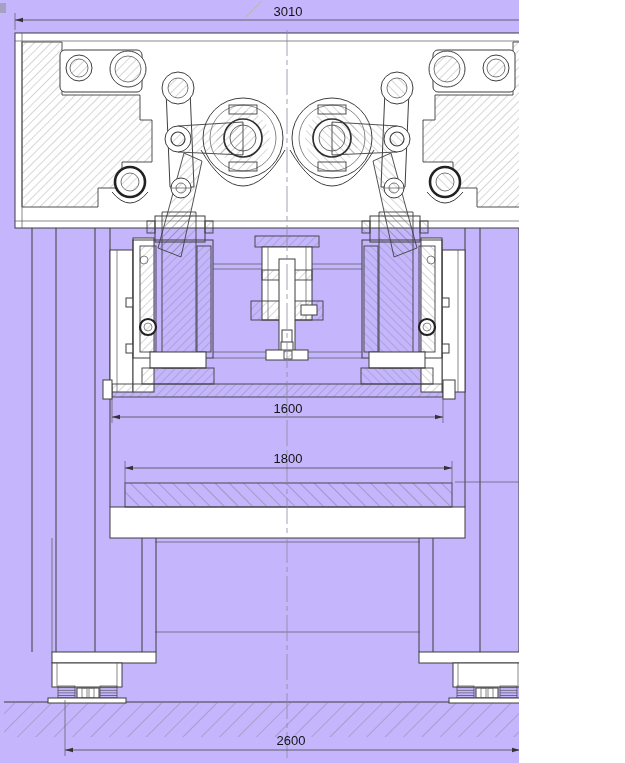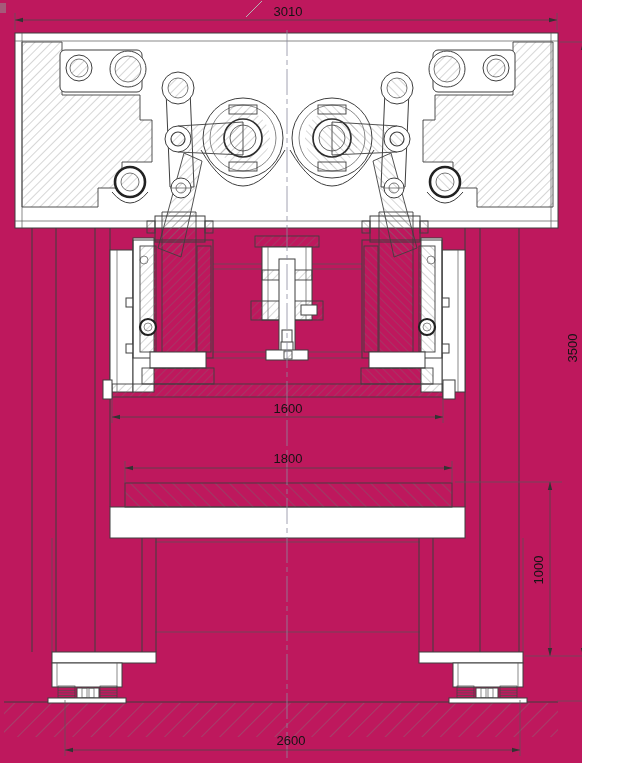--- a/index.html
+++ b/index.html
@@ -1,16 +1,16 @@
 <!DOCTYPE html>
 <html><head>
 <meta charset="utf-8">
 <style>
   html,body{margin:0;padding:0;background:#ffffff;}
-  #page{position:relative;width:582px;height:763px;background:#be185d;overflow:hidden;
+  #page{position:relative;width:519px;height:763px;background:#c4b5fd;overflow:hidden;
         font-family:"Liberation Sans",sans-serif;}
   svg{display:block;}
   .ln{stroke:#3f3f3f;fill:none;stroke-width:1;}
   .thin{stroke:#565656;fill:none;stroke-width:.7;}
   .wf{fill:#ffffff;stroke:#3f3f3f;stroke-width:1;}
   .hfp{fill:url(#hf);stroke:#3f3f3f;stroke-width:.9;}
   .hbp{fill:url(#hb);stroke:#3f3f3f;stroke-width:.9;}
   .dim{stroke:#4a4a4a;stroke-width:.8;fill:none;}
   .ext{stroke:#5a5a5a;stroke-width:.7;fill:none;}
   .dimtext{font:13px "Liberation Sans",sans-serif;fill:#141414;}

